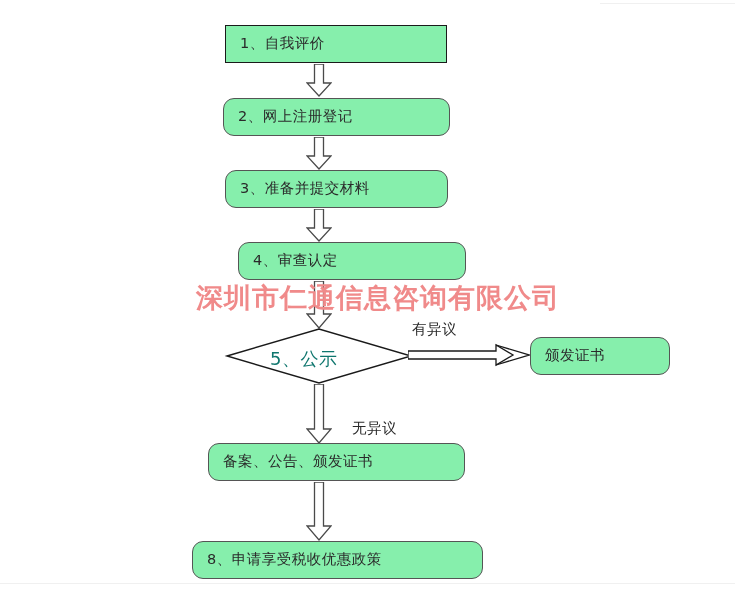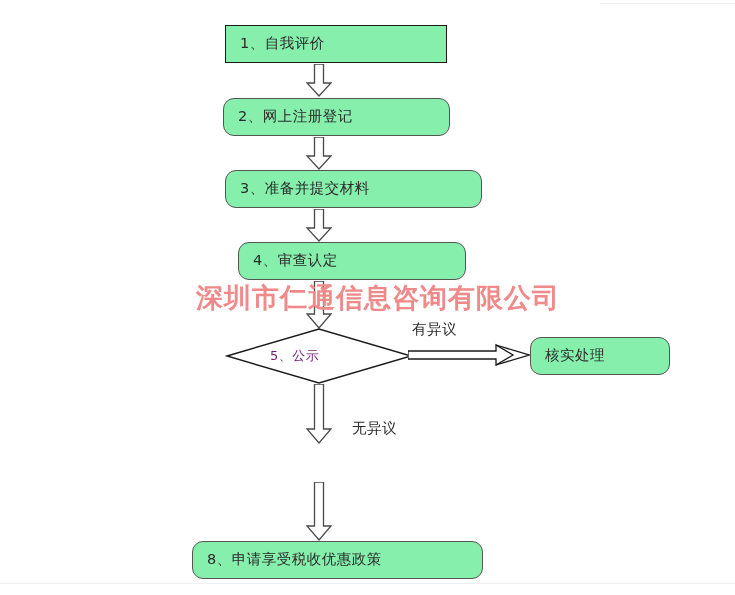--- a/index.html
+++ b/index.html
@@ -43,22 +43,22 @@
   }
   .diamond-wrap {
     position: absolute;
   }
   .diamond-wrap svg {
     display: block;
     overflow: visible;
   }
   .diamond-label {
     position: absolute;
-    font-size: 13px;
-    color: #701a75;
+    font-size: 18px;
+    color: #0f766e;
     letter-spacing: 0.5px;
     white-space: nowrap;
   }
   .arrow {
     position: absolute;
   }
   .arrow svg { display: block; }
   .edge-label {
     position: absolute;
     font-size: 14.5px;
@@ -103,21 +103,21 @@
   <div class="node rect-round" style="left:223px; top:98px; width:227px; height:38px;">
     <span class="node-label">2、网上注册登记</span>
   </div>
 
   <div class="arrow" style="left:306px; top:137px; width:26px; height:33px;">
     <svg width="26" height="33" viewBox="0 0 26 33">
       <polygon points="8.5,0 17.5,0 17.5,19 25,19 13,32 1,19 8.5,19" fill="#ffffff" stroke="#4a4a4a" stroke-width="1.3" stroke-linejoin="miter"></polygon>
     </svg>
   </div>
 
-  <div class="node rect-round" style="left:225px; top:170px; width:257px; height:38px;">
+  <div class="node rect-round" style="left:225px; top:170px; width:223px; height:38px;">
     <span class="node-label">3、准备并提交材料</span>
   </div>
 
   <div class="arrow" style="left:306px; top:209px; width:26px; height:33px;">
     <svg width="26" height="33" viewBox="0 0 26 33">
       <polygon points="8.5,0 17.5,0 17.5,19 25,19 13,32 1,19 8.5,19" fill="#ffffff" stroke="#4a4a4a" stroke-width="1.3" stroke-linejoin="miter"></polygon>
     </svg>
   </div>
 
   <div class="node rect-round" style="left:225px; top:242px; width:228px; height:38px;margin-left:13px;">
@@ -142,31 +142,34 @@
   <div class="arrow" style="left:408px; top:341px; width:122px; height:28px;">
     <svg width="122" height="28" viewBox="0 0 122 28">
       <polygon points="0,10 88,10 88,4 105,14 88,24 88,18 0,18" fill="#ffffff" stroke="#1a1a1a" stroke-width="1.3" stroke-linejoin="miter"></polygon>
       <polyline points="88,4 121,14 88,24" fill="none" stroke="#1a1a1a" stroke-width="1.3" stroke-linejoin="miter"></polyline>
     </svg>
   </div>
 
   <span class="edge-label" style="left:412px; top:320px;">有异议</span>
 
   <div class="node rect-round" style="left:530px; top:337px; width:140px; height:38px;">
-    <span class="node-label">核实处理</span>
+    <span class="node-label">颁发证书</span>
   </div>
 
   <div class="arrow" style="left:306px; top:384px; width:26px; height:60px;">
     <svg width="26" height="60" viewBox="0 0 26 60">
       <polygon points="8.5,0 17.5,0 17.5,45 25,45 13,59 1,45 8.5,45" fill="#ffffff" stroke="#4a4a4a" stroke-width="1.3" stroke-linejoin="miter"></polygon>
     </svg>
   </div>
 
   <span class="edge-label" style="left:352px; top:419px;">无异议</span>
 
+  <div class="node rect-round" style="left:208px; top:443px; width:257px; height:38px;">
+    <span class="node-label">备案、公告、颁发证书</span>
+  </div>
 
   <div class="arrow" style="left:306px; top:482px; width:26px; height:59px;">
     <svg width="26" height="59" viewBox="0 0 26 59">
       <polygon points="8.5,0 17.5,0 17.5,44 25,44 13,58 1,44 8.5,44" fill="#ffffff" stroke="#4a4a4a" stroke-width="1.3" stroke-linejoin="miter"></polygon>
     </svg>
   </div>
 
   <div class="node rect-round" style="left:192px; top:541px; width:291px; height:38px;">
     <span class="node-label">8、申请享受税收优惠政策</span>
   </div>

